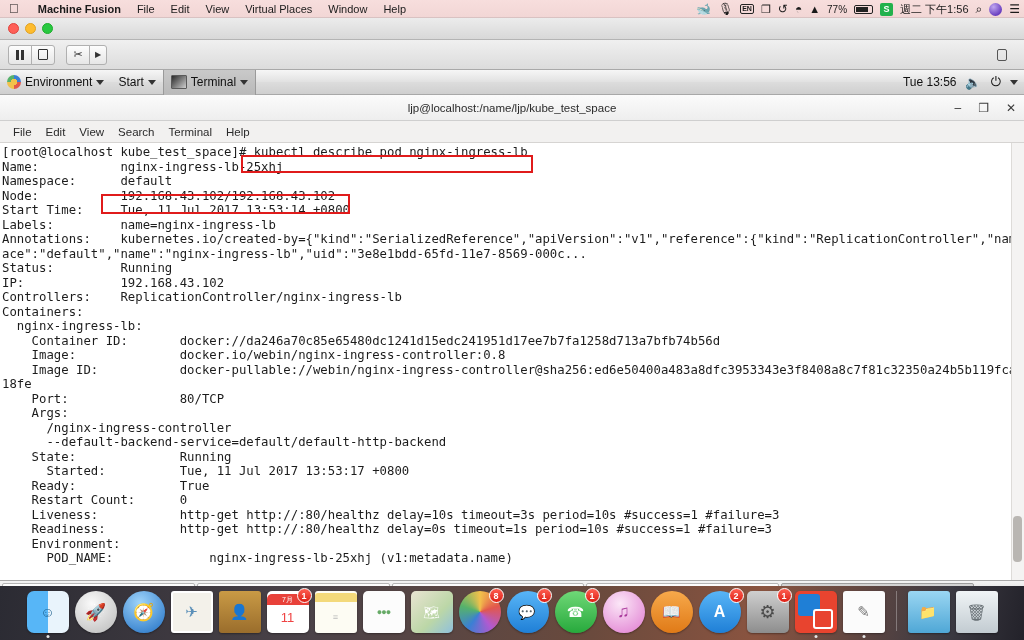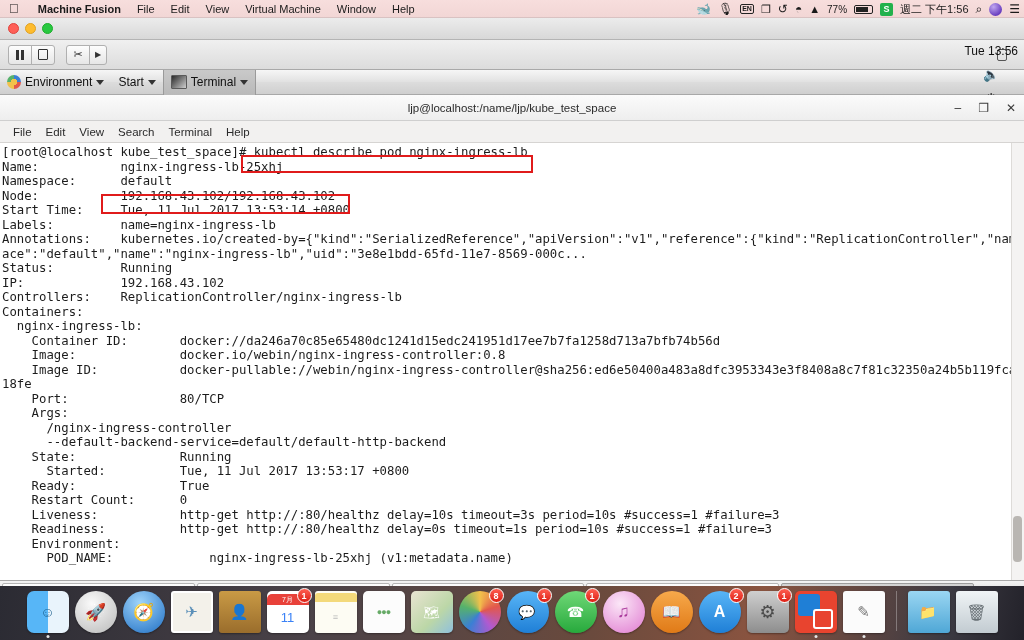--- a/index.html
+++ b/index.html
@@ -99,21 +99,21 @@
     border-left: 1px solid #9a9a9a; border-right: 1px solid #9a9a9a;
   }
   .arrow-dn {
     width: 0; height: 0; border-left: 4px solid transparent;
     border-right: 4px solid transparent; border-top: 5px solid #333;
     display: inline-block;
   }
   .gn-foot { width: 14px; height: 14px; position: relative; display:inline-block; }
   #gnome-right {
     position: absolute; right: 6px; display: flex; align-items: center; gap: 9px;
-    font-size: 12px; color: #111; flex-direction: column;
+    font-size: 12px; color: #111;
   }
   .term-mini {
     width: 16px; height: 14px; border: 1px solid #5a5a5a; border-radius: 1px;
     background: linear-gradient(135deg,#2b2b2b 0%, #8d8d8d 60%, #cfcfcf 100%);
     display: inline-block;
   }
 
   
   #term-win {
     position: absolute; left: 0; top: 25px; width: 1024px; height: 485px;
@@ -230,21 +230,21 @@
 </style>
 </head>
 <body>
 
 <div id="mac-menubar">
   <span class="apple"></span>
   <span class="mi bold">Machine Fusion</span>
   <span class="mi">File</span>
   <span class="mi">Edit</span>
   <span class="mi">View</span>
-  <span class="mi">Virtual Machine</span>
+  <span class="mi">Virtual Places</span>
   <span class="mi">Window</span>
   <span class="mi">Help</span>
 
   <div id="mac-right">
     <span class="ic" style="font-size:12px;">🐋</span>
     <span class="ic" style="font-size:12px;">🎙</span>
     <span class="ic badge-sq">EN</span>
     <span class="ic" style="font-size:11px;">❐</span>
     <span class="ic" style="font-size:12px;">↺</span>
     <span class="ic" style="font-size:12px;">◓</span>
@@ -420,21 +420,21 @@
       <div class="dock-ico" style="background:#f3f1ea;border-radius:3px;border:2px solid #fff;">
         <span style="font-size:15px;color:#5a8fb8;">✈</span>
       </div>
 
       <div class="dock-ico" style="background:linear-gradient(180deg,#c99a45 0%,#9a6d2c 100%);border-radius:3px;">
         <span style="font-size:15px;color:#f0e2c8;">👤</span>
       </div>
 
       <div class="dock-ico" style="background:#fff;border-radius:5px;flex-direction:column;">
         <span style="display:block;width:100%;height:11px;background:#e8413a;border-radius:5px 5px 0 0;color:#fff;font-size:7px;line-height:11px;text-align:center;">7月</span>
-        <span style="font-size:13px;color:#3b82f6;line-height:26px;">11</span>
+        <span style="font-size:13px;color:#ef4444;line-height:26px;">11</span>
         <span class="dock-badge">1</span>
       </div>
 
       <div class="dock-ico" style="background:#fdfcf3;border-radius:3px;flex-direction:column;">
         <span style="display:block;width:100%;height:9px;background:#f3d97a;border-radius:3px 3px 0 0;"></span>
         <span style="font-size:9px;color:#bbb;line-height:30px;">≡</span>
       </div>
 
       <div class="dock-ico" style="background:#fcfcfc;border-radius:5px;">
         <span style="font-size:9px;color:#6a6;letter-spacing:-1px;">●●●</span>

